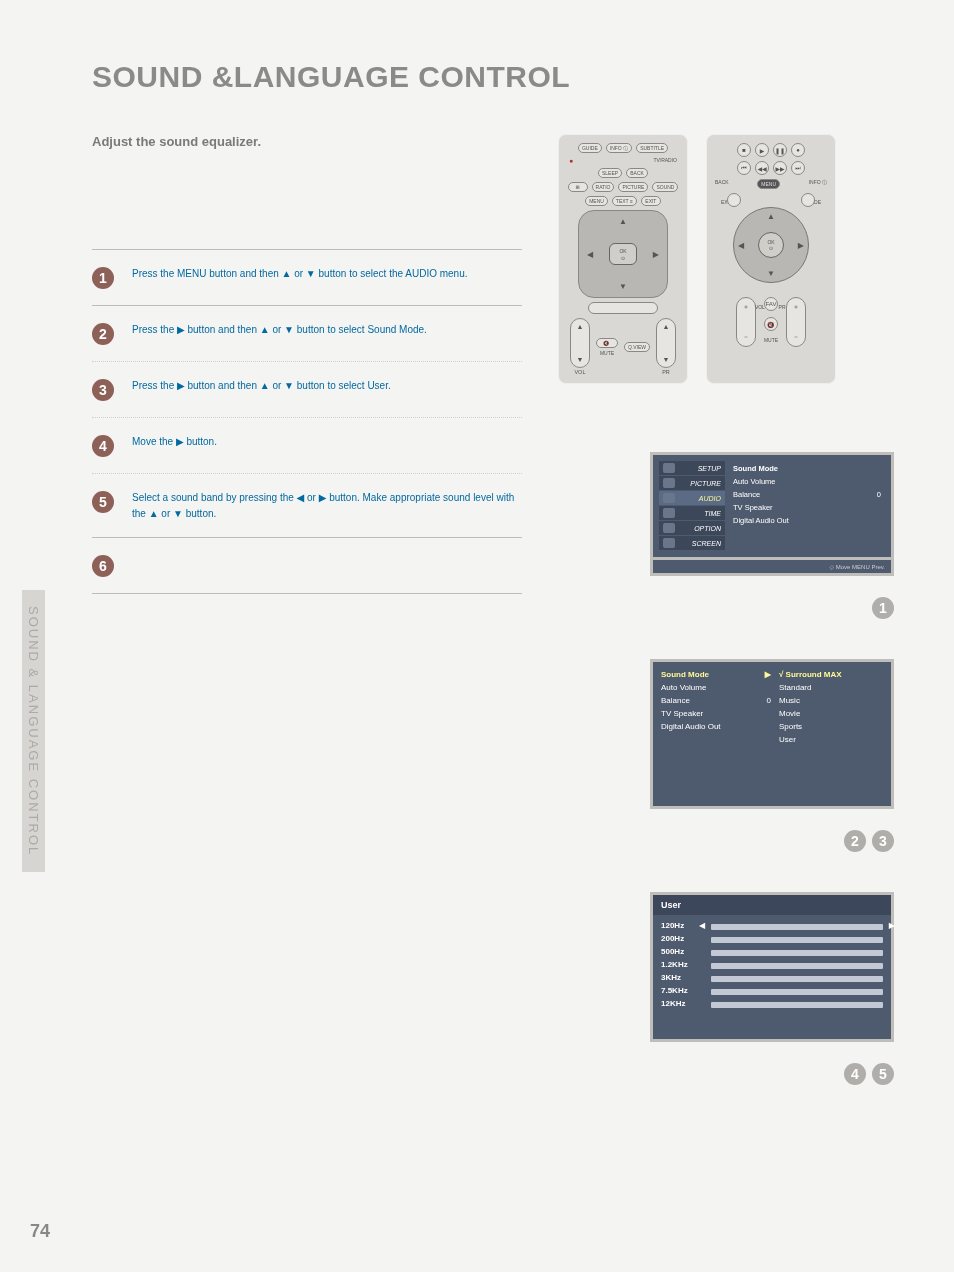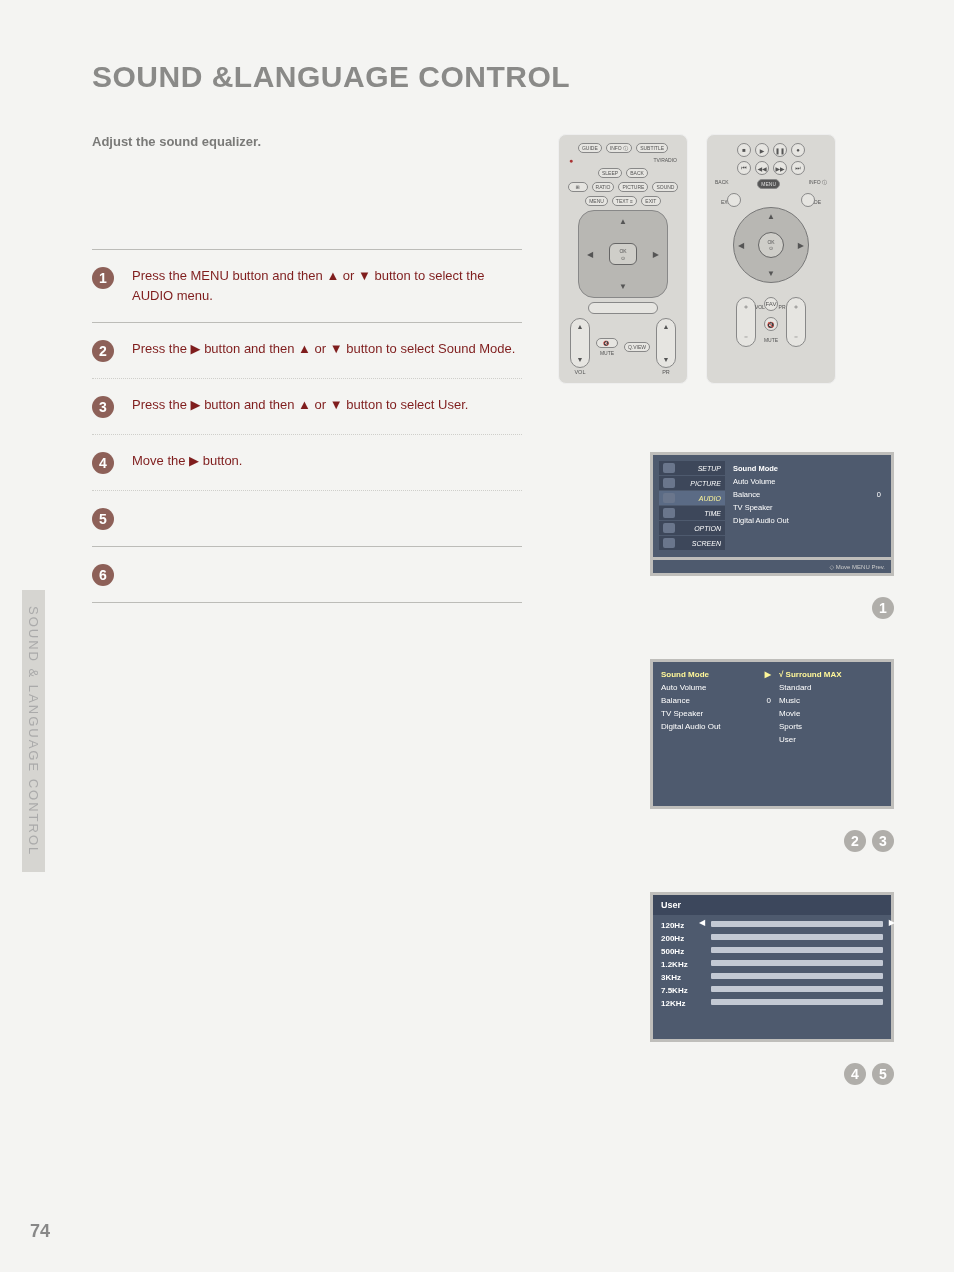--- a/index.html
+++ b/index.html
@@ -48,21 +48,21 @@
     background: #8d6058;
     color: #fff;
     font-size: 14px;
     font-weight: 600;
     display: flex;
     align-items: center;
     justify-content: center;
     flex-shrink: 0;
     margin-top: 1px;
   }
-  .step-text { font-size: 13px; line-height: 1.55; color: #7f1d1d; }
+  .step-text { font-size: 10px; line-height: 1.55; color: #0369a1; }
   .right-col { flex: 1; display: flex; flex-direction: column; gap: 20px; }
   .remotes { display: flex; gap: 18px; justify-content: flex-start; }
   .remote {
     width: 130px; height: 250px;
     background: #d9d8d4;
     border:1px solid #eee;
     border-radius: 8px;
     padding: 8px 6px;
     position: relative;
     font-size: 5.5px;
@@ -187,21 +187,21 @@
     border:3px solid #bfbebb;
     min-height:150px;
   }
   .osd3-head {
     background:#3c475c;
     padding:5px 8px;
     font-weight:700;
     font-size:9px;
   }
   .osd3-body { padding:6px 8px; display:flex; flex-direction:column; gap:4px; }
-  .eq-row { display:flex; align-items:flex-start; gap:6px; font-size:8px;}
+  .eq-row { display:flex; align-items:flex-end; gap:6px; font-size:8px;}
   .eq-label { width:44px; font-weight:700;}
   .eq-bar {
     flex:1; height:6px; background:#c3c9d4; border-radius:1px; position:relative;
   }
   .eq-row.first .eq-bar::before {
     content:"◀"; position:absolute; left:-12px; top:-3px; font-size:8px; color:#fff;
   }
   .eq-row.first .eq-bar::after {
     content:"▶"; position:absolute; right:-12px; top:-3px; font-size:8px; color:#fff;
   }
@@ -262,20 +262,21 @@
         <div class="step-text">Press the ▶ button and then ▲ or ▼ button to select User.</div>
       </div>
       <hr class="dotted">
       <div class="step">
         <div class="step-num">4</div>
         <div class="step-text">Move the ▶ button.</div>
       </div>
       <hr class="dotted">
       <div class="step">
         <div class="step-num">5</div>
+        <div class="step-text">Select a sound band by pressing the ◀ or ▶ button. Make appropriate sound level with the ▲ or ▼ button.</div>
       </div>
       <hr>
       <div class="step">
         <div class="step-num">6</div>
       </div>
       <hr>
     </div>
   </div>
 
   <div class="right-col">

